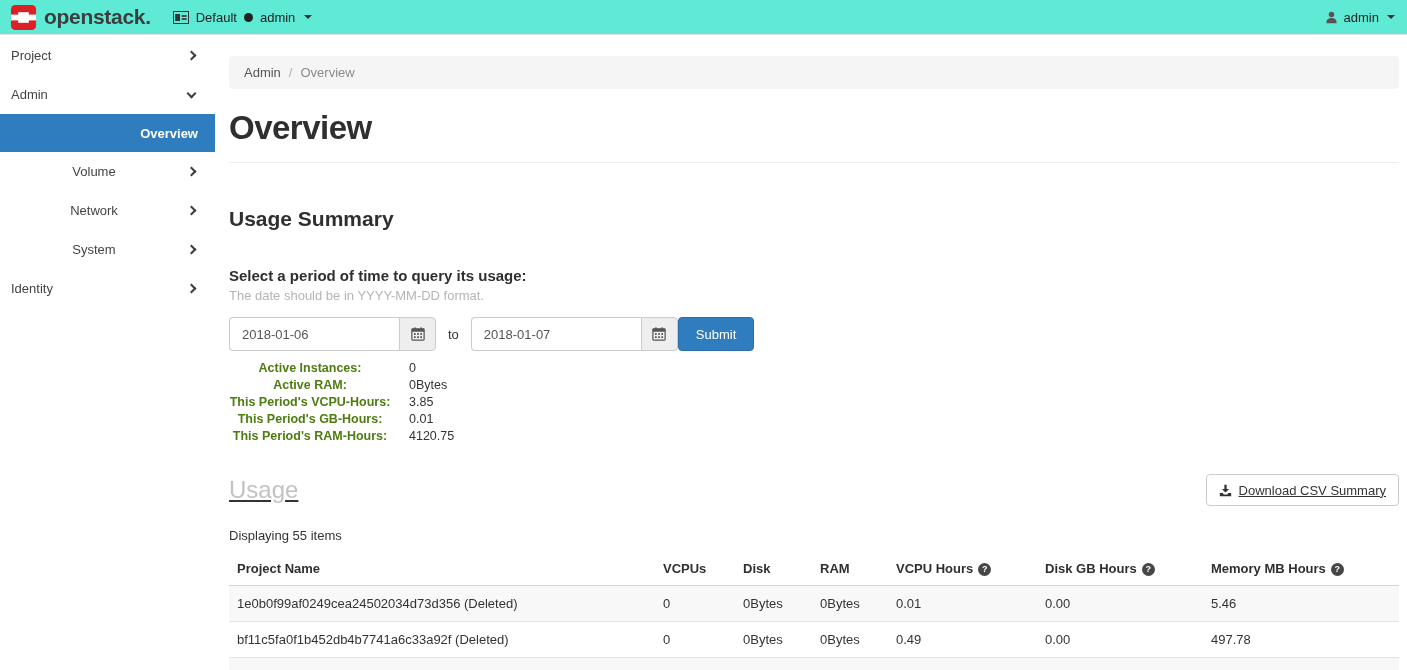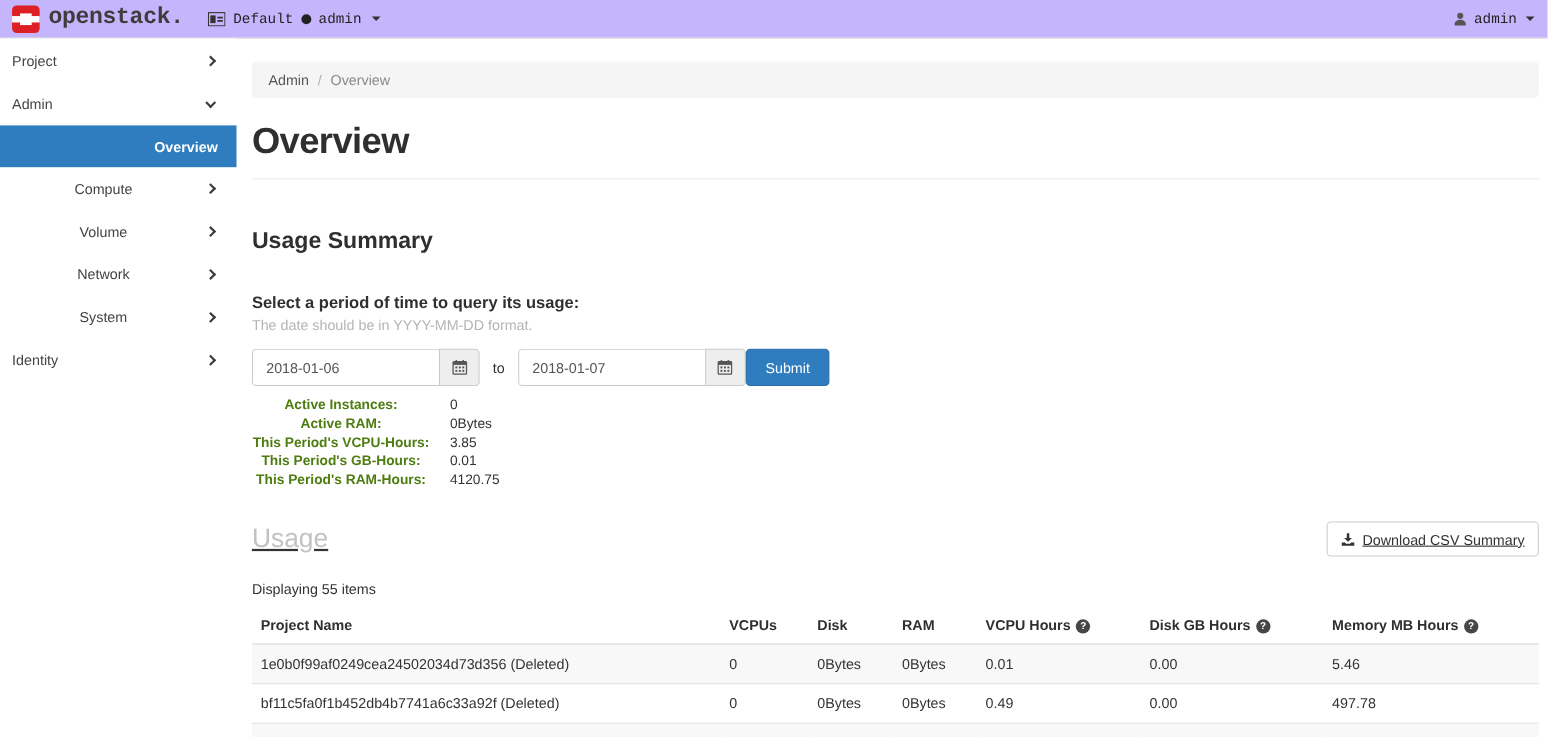--- a/index.html
+++ b/index.html
@@ -13,22 +13,21 @@
     --brand-red: #dd1f26;
   }
 
   
   .navbar {
     height: 35px;
     display: flex;
     justify-content: space-between;
     padding: 0 12px 0 10px;
     border-bottom: 1px solid #e2e2e2;
-    background: #c4b5fd;
-    font-family: Liberation Mono, monospace;
+    background: #5eead4;
   }
   .nav-left { display: flex; align-items: center; }
   .brand { display: flex; align-items: center; gap: 7px; cursor: pointer; }
   .brand-word {
     font-size: 21px;
     font-weight: bold;
     color: #3d3d3d;
     letter-spacing: -0.3px;
     line-height: 1;
     padding-bottom: 2px;
@@ -206,24 +205,20 @@
       <div class="side-item lvl1">
         <span class="side-label">Project</span>
         <span class="chev chev-right"></span>
       </div>
       <div class="side-item lvl1">
         <span class="side-label">Admin</span>
         <span class="chev chev-down"></span>
       </div>
       <div class="side-item lvl3 active">
         <span class="side-label">Overview</span>
-      </div>
-      <div class="side-item lvl2">
-        <span class="side-label">Compute</span>
-        <span class="chev chev-right"></span>
       </div>
       <div class="side-item lvl2">
         <span class="side-label">Volume</span>
         <span class="chev chev-right"></span>
       </div>
       <div class="side-item lvl2">
         <span class="side-label">Network</span>
         <span class="chev chev-right"></span>
       </div>
       <div class="side-item lvl2">

